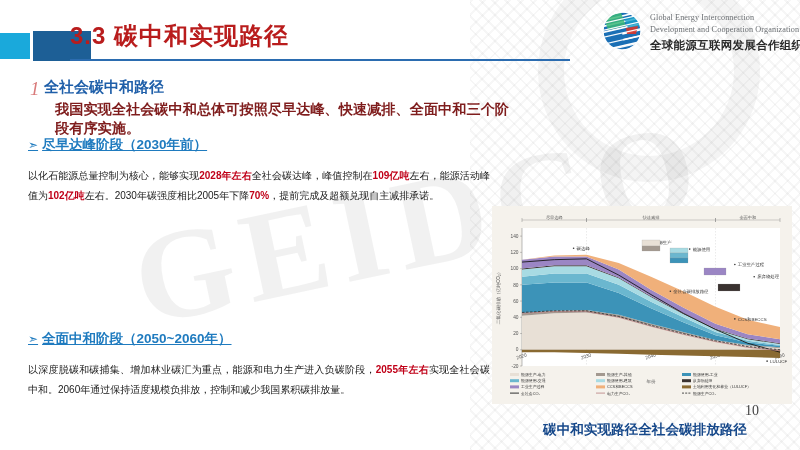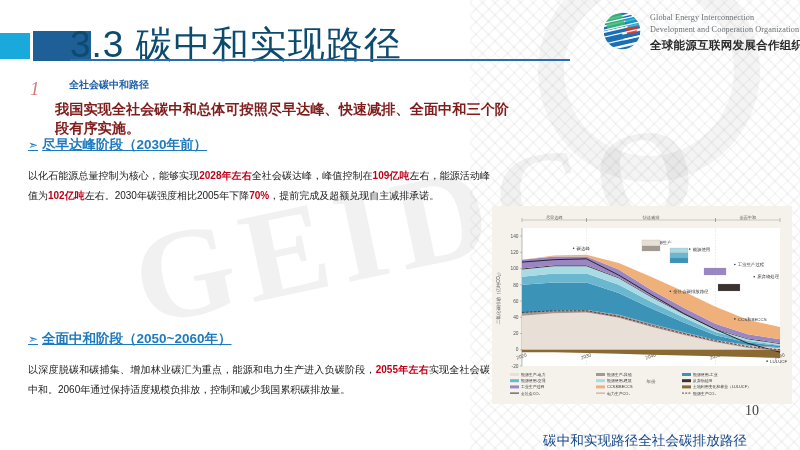--- a/index.html
+++ b/index.html
@@ -30,21 +30,21 @@
     border:26px solid rgba(150,150,150,0.10);
     pointer-events:none;z-index:0;
   }
 
   
   .header{position:absolute;left:0;top:0;width:800px;height:70px;z-index:3;}
   .sq-cyan{position:absolute;left:0;top:33px;width:30px;height:26px;background:#1aa9db;}
   .sq-navy{position:absolute;left:33px;top:31px;width:58px;height:30px;background:#1d5f96;}
   .title{
     position:absolute;left:70px;top:20px;
-    font-size:37px;font-weight:normal;color:#0c4a6e;
+    font-size:24px;font-weight:bold;color:#b91c1c;
     letter-spacing:1px;white-space:nowrap;
   }
   .title-rule{position:absolute;left:70px;top:59px;width:500px;height:2px;background:#2b6cb0;}
 
   
   .logo{position:absolute;left:600px;top:8px;width:195px;height:52px;}
   .logo-globe{position:absolute;left:0;top:2px;width:44px;height:44px;}
   .logo-en1,.logo-en2{
     position:absolute;left:50px;color:#6b6f73;font-size:8.2px;
     font-family:"Liberation Serif",serif;white-space:nowrap;letter-spacing:.1px;
@@ -54,21 +54,21 @@
   .logo-cn{position:absolute;left:50px;top:30px;color:#2a2a2a;font-size:11.5px;font-weight:bold;white-space:nowrap;letter-spacing:.3px;}
 
   
   .content{position:absolute;left:0;top:68px;width:800px;height:382px;z-index:3;}
   .bullet1{position:absolute;left:30px;top:8px;width:460px;}
   .num-mark{
     position:absolute;left:0;top:2px;font-size:19px;color:#d97b7b;
     font-family:"Liberation Serif",serif;font-style:italic;
   }
   .head1{
-    position:absolute;left:39px;top:2px;font-size:10px;font-weight:bold;color:#1f5fa9;
+    position:absolute;left:14px;top:2px;font-size:15px;font-weight:bold;color:#1f5fa9;
     white-space:nowrap;
     text-align:right;
   }
   .lead{
     position:absolute;left:25px;top:24px;width:455px;font-size:14.2px;font-weight:bold;
     color:#7f1d1d;line-height:19px;
   }
 
   .phase{position:absolute;left:28px;}
   .phase-title{font-size:13.5px;font-weight:bold;color:#1f7bbf;white-space:nowrap;text-decoration:underline;}
@@ -83,22 +83,22 @@
   #phase-1{top:146px;}
   #phase-2{top:262px;}
 
   
   .chart-card{
     position:absolute;left:492px;top:206px;width:300px;height:198px;
     background:#f3efe9;z-index:4;border:0;
   }
   .chart-inner{position:absolute;left:0;top:0;width:300px;height:198px;}
   .chart-caption{
-    position:absolute;left:500px;top:432px;width:290px;text-align:center;
-    font-size:13.6px;font-weight:normal;color:#16488a;z-index:5;white-space:nowrap;
+    position:absolute;left:500px;top:421px;width:290px;text-align:center;
+    font-size:13.6px;font-weight:bold;color:#16488a;z-index:5;white-space:nowrap;
   }
   .page-no{
     position:absolute;left:745px;top:403px;font-size:14px;color:#444;z-index:5;
     font-family:"Liberation Serif",serif;
   }
   svg{display:block;}
   .axlbl{font-size:4.6px;fill:#555;font-family:"Liberation Sans",sans-serif;}
   .axnum{font-size:4.8px;fill:#555;font-family:"Liberation Sans",sans-serif;}
   .anno{font-size:4.4px;fill:#333;font-family:"Liberation Sans",sans-serif;}
   .bandlbl{font-size:4.2px;fill:#555;font-family:"Liberation Sans",sans-serif;}

